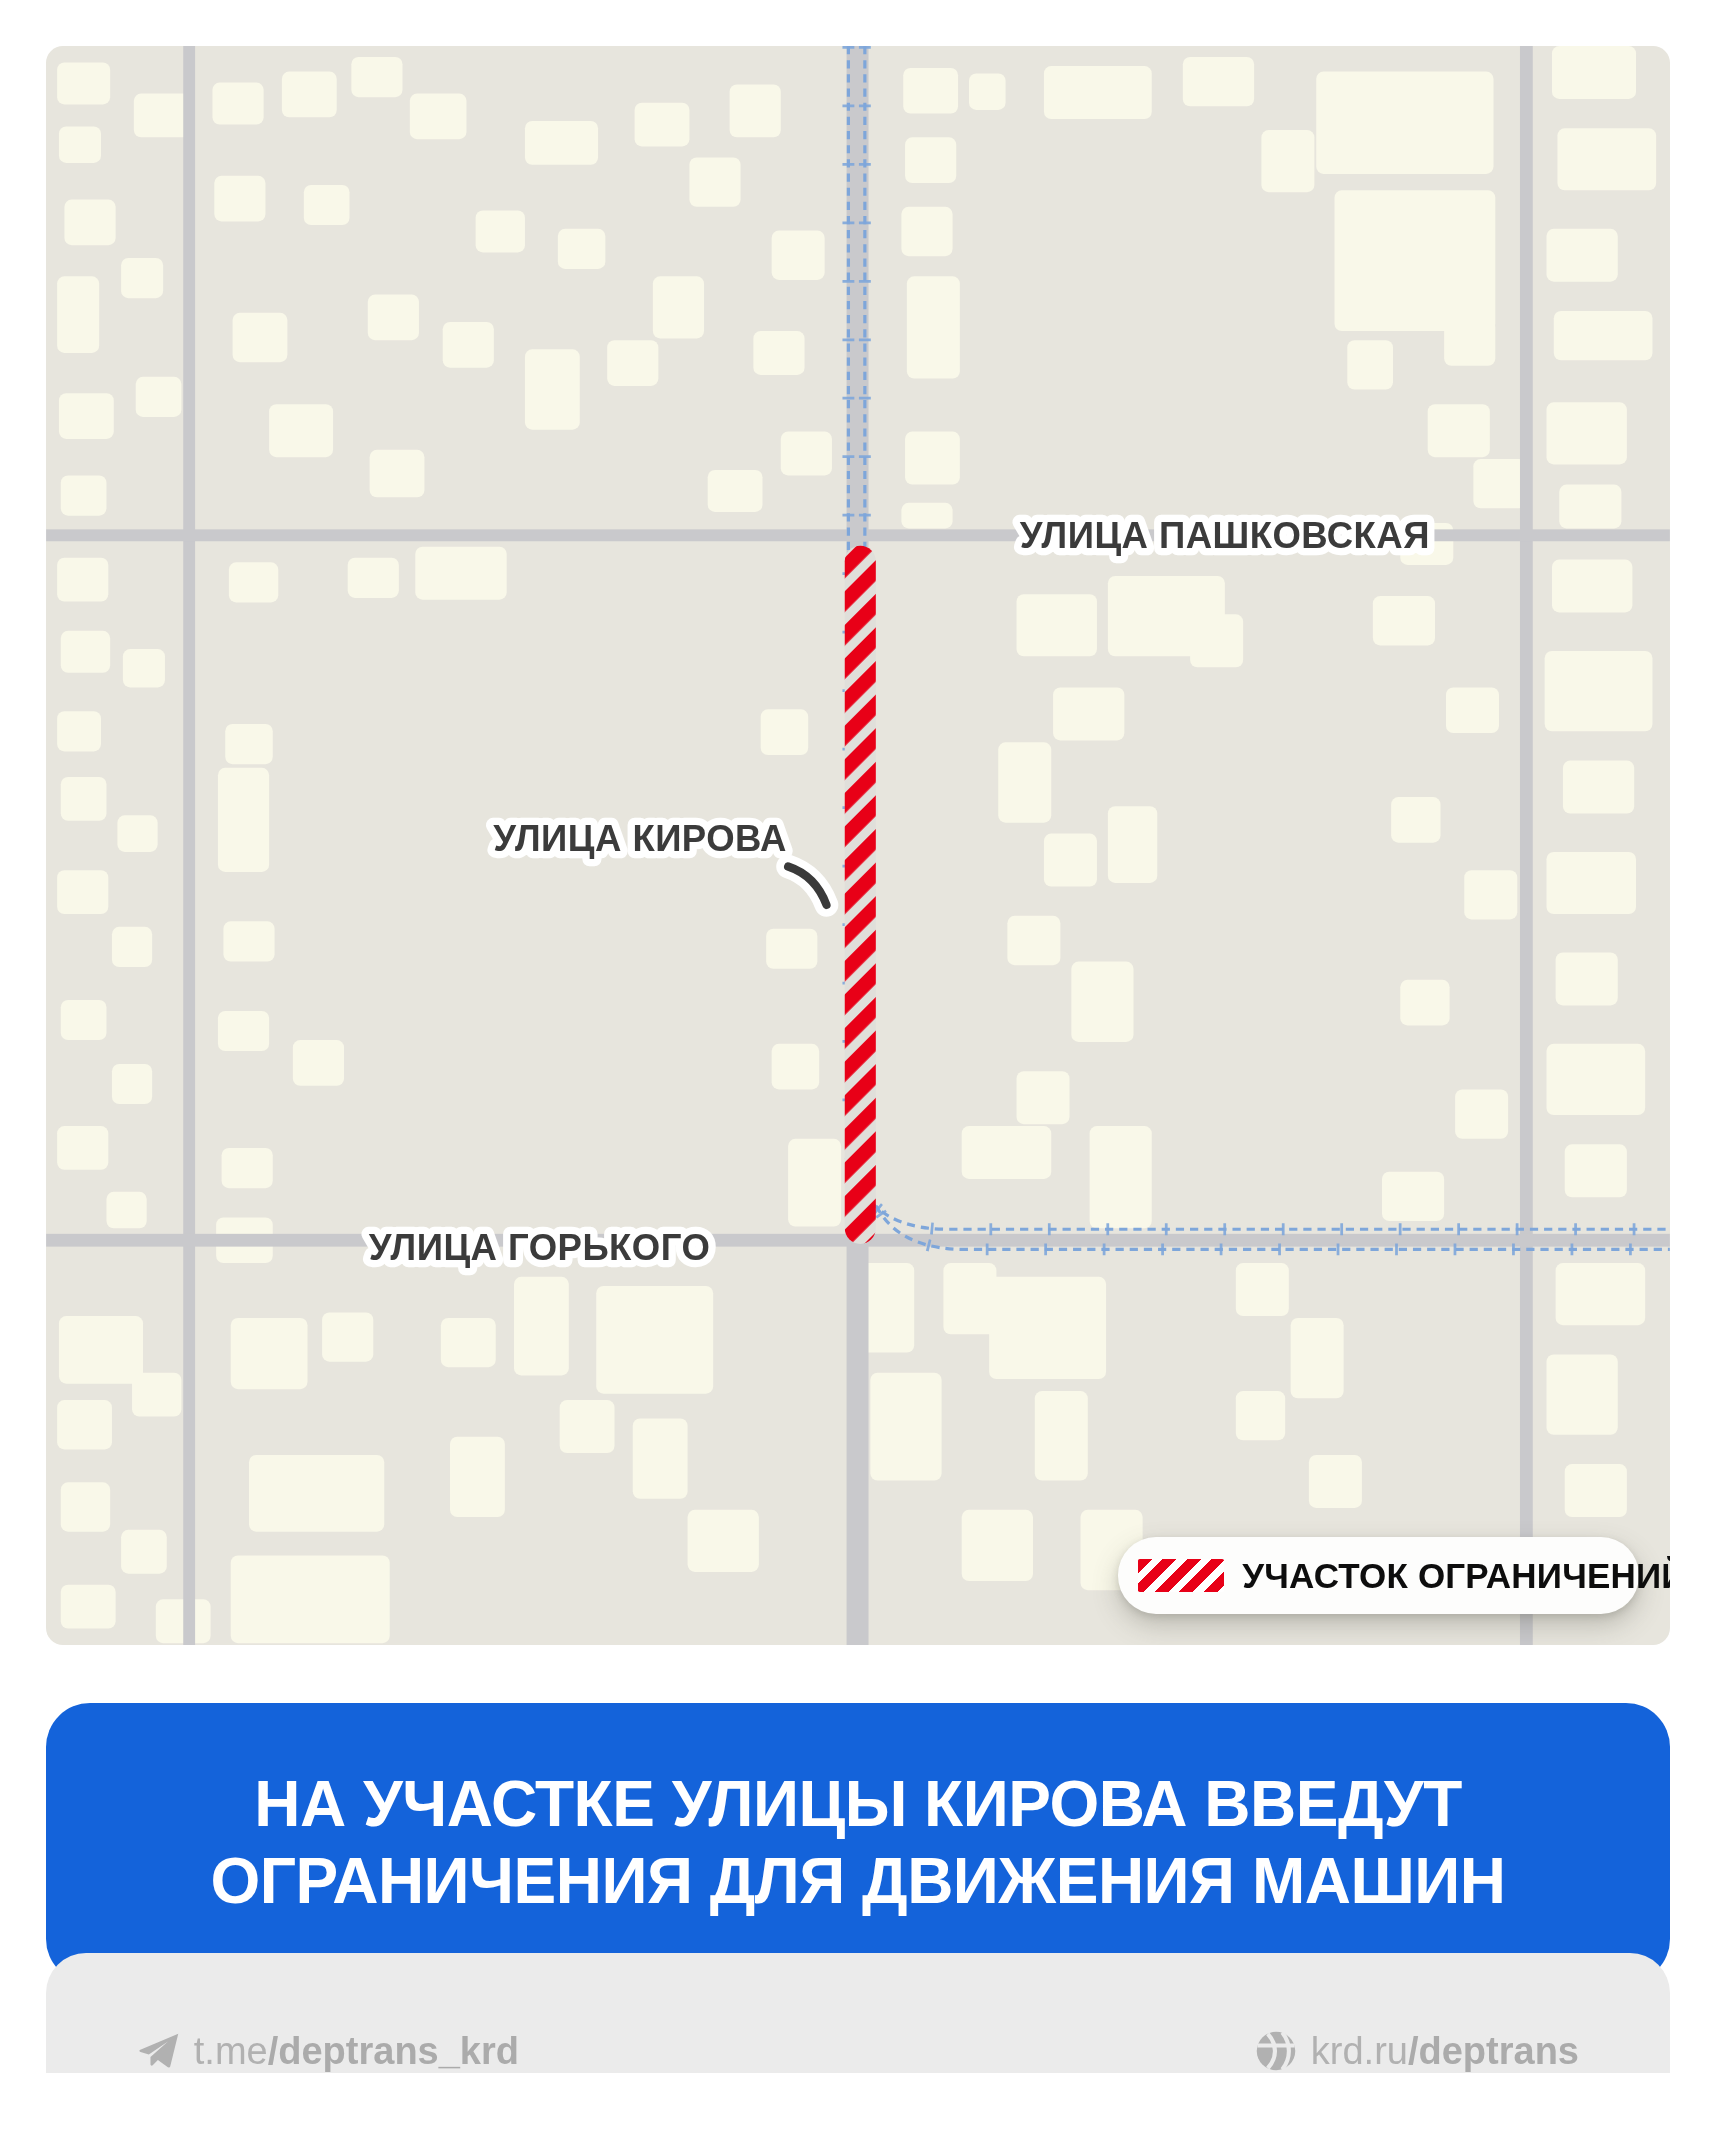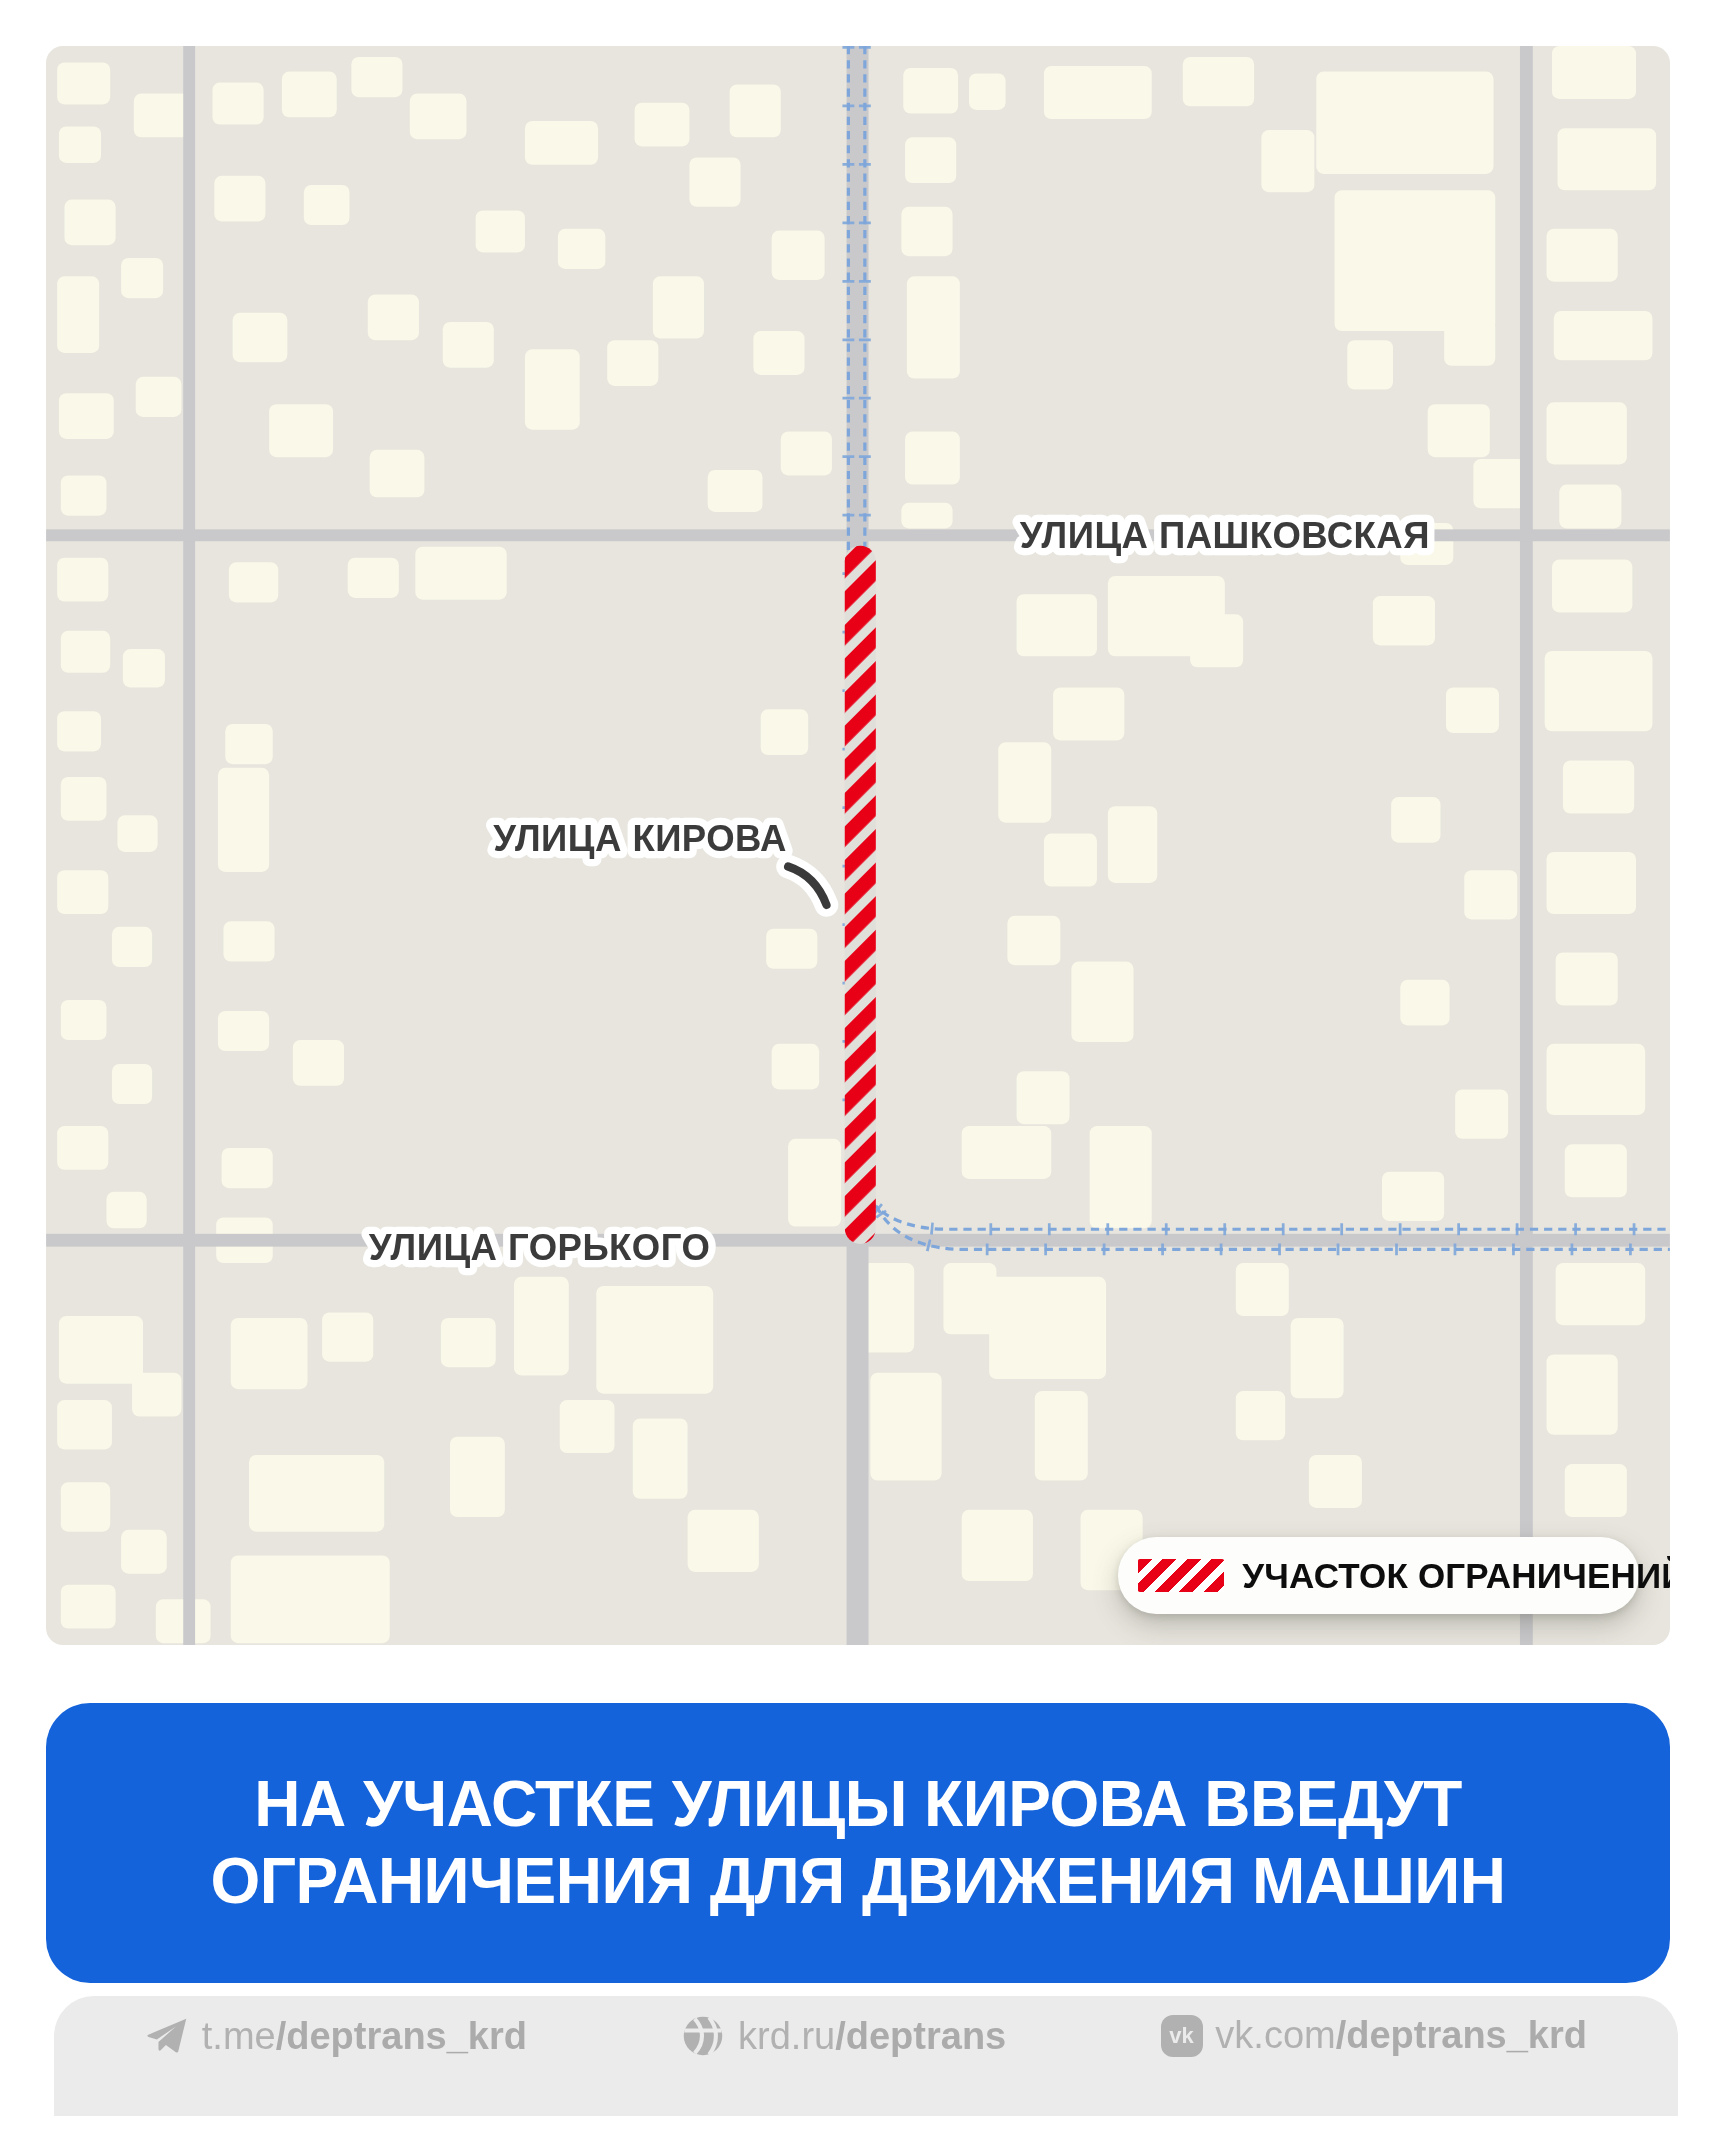--- a/index.html
+++ b/index.html
@@ -43,23 +43,23 @@
     border-radius:44px;display:flex;flex-direction:column;align-items:center;
     justify-content:center;
   }
   .banner-line{
     color:#ffffff;font-weight:bold;font-size:64px;line-height:1.2;
     letter-spacing:-0.5px;white-space:nowrap;
   }
 
   
   .footer{
-    position:absolute;left:46px;top:1996px;width:1624px;height:120px;
-    border-radius:40px 40px 0 0;display:flex;align-items:flex-start;
-    justify-content:space-between;padding:18.3px 91px 0 91px;box-sizing:border-box;margin-left:8px;
+    position:absolute;left:46px;top:1953px;width:1624px;height:120px;
+    border-radius:40px 40px 0 0;display:flex;align-items:flex-end;
+    justify-content:space-between;padding:18.3px 91px 0 91px;box-sizing:border-box;
   }
   .footer-link{display:flex;align-items:center;gap:12.8px;color:#b1b1b1;}
   .footer-link .txt{font-size:38px;white-space:nowrap;}
   .footer-link .txt .bold{font-weight:bold;color:#ababab;}
   .footer-icon{width:44px;height:44px;flex:0 0 auto;display:block;}
   .vk-badge{
     width:42px;height:42px;border-radius:12px;background:#b1b1b1;color:#ebebeb;
     display:flex;align-items:center;justify-content:center;
     font-size:22px;font-weight:bold;letter-spacing:0;
   }
@@ -266,20 +266,16 @@
     <div class="footer-link">
       <svg class="footer-icon" viewBox="0 0 32 32">
         <circle cx="16" cy="16" r="14" fill="#b1b1b1"></circle>
         <path d="M10 3.5 C17 11 17 21 10 28.5" fill="none" stroke="#ebebeb" stroke-width="3"></path>
         <path d="M20.5 2.5 C27 10.5 27 21.5 20.5 29.5" fill="none" stroke="#ebebeb" stroke-width="3"></path>
         <path d="M2.5 12 L29.5 12" fill="none" stroke="#ebebeb" stroke-width="3"></path>
       </svg>
       <span class="txt"><span>krd.ru</span><span class="bold">/deptrans</span></span>
     </div>
 
-    <div class="footer-link">
-      <span class="vk-badge">vk</span>
-      <span class="txt"><span>vk.com</span><span class="bold">/deptrans_krd</span></span>
-    </div>
 
   </div>
 </div>
 
 
 </body></html>

